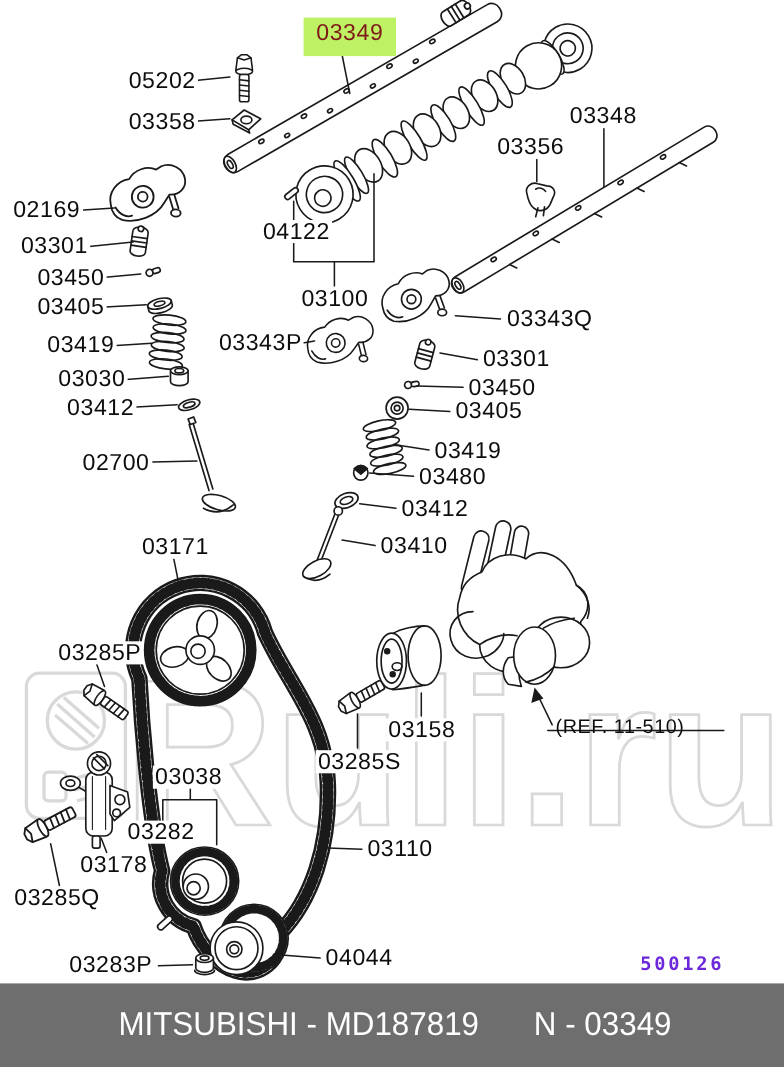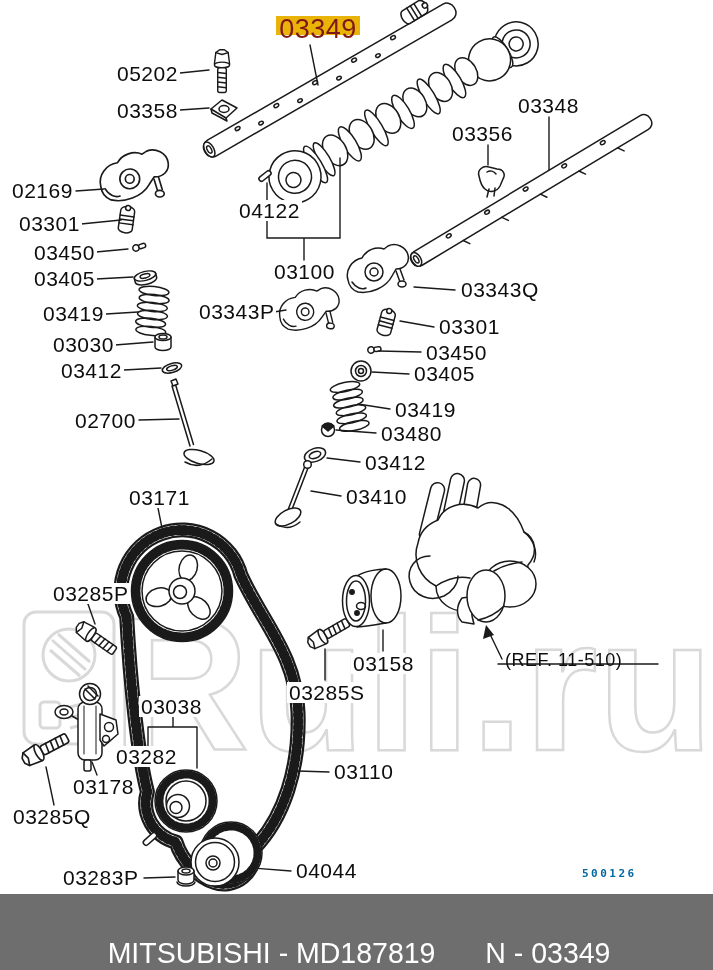--- a/index.html
+++ b/index.html
@@ -1,28 +1,28 @@
 <!DOCTYPE html>
 <html><head>
 <meta charset="utf-8">
 <style>
   html,body{margin:0;padding:0;background:#fff;}
   .stage{position:relative;width:713px;height:970px;background:#fff;overflow:hidden;
          font-family:"Liberation Sans",sans-serif;}
   .stage svg{position:absolute;left:0;top:0;}
   .lbl{position:absolute;font-size:21px;line-height:21px;letter-spacing:.5px;color:#0d0d0d;
        background:#fff;padding:0 2px;white-space:nowrap;z-index:5;}
-  .lbl-hl{position:absolute;font-size:27px;line-height:27px;letter-spacing:.5px;text-align:center;
-       width:84px;height:19px;background:#eab308;color:#7e1818;z-index:5;}
+  .lbl-hl{position:absolute;font-size:21px;line-height:27px;letter-spacing:.5px;text-align:center;
+       width:84px;height:35px;background:#bef264;color:#7e1818;z-index:5;}
   .ref{position:absolute;left:505px;top:650px;font-family:Liberation Sans, sans-serif;
        font-size:18px;line-height:21px;letter-spacing:.5px;color:#0d0d0d;z-index:5;}
   .code{position:absolute;left:582px;top:867px;font-family:"DejaVu Sans Mono",monospace;
-       font-weight:700;font-size:11px;letter-spacing:2.5px;color:#0369a1;z-index:5;}
+       font-weight:700;font-size:17px;letter-spacing:2.5px;color:#6d28d9;z-index:5;}
   .footer{position:absolute;left:0;top:894px;width:713px;height:76px;background:#6e6e6e;
-       display:flex;align-items:flex-end;justify-content:center;gap:38px;z-index:6;}
+       display:flex;align-items:center;justify-content:center;gap:38px;z-index:6;}
   .footer span{color:#fff;font-size:30px;transform:scaleX(.95);white-space:nowrap;}
 </style>
 </head>
 <body>
 
 <div class="stage">
 
 <svg width="713" height="970" viewBox="0 0 713 970">
 
   <g stroke="#d9d9d9" stroke-width="3" fill="none">

